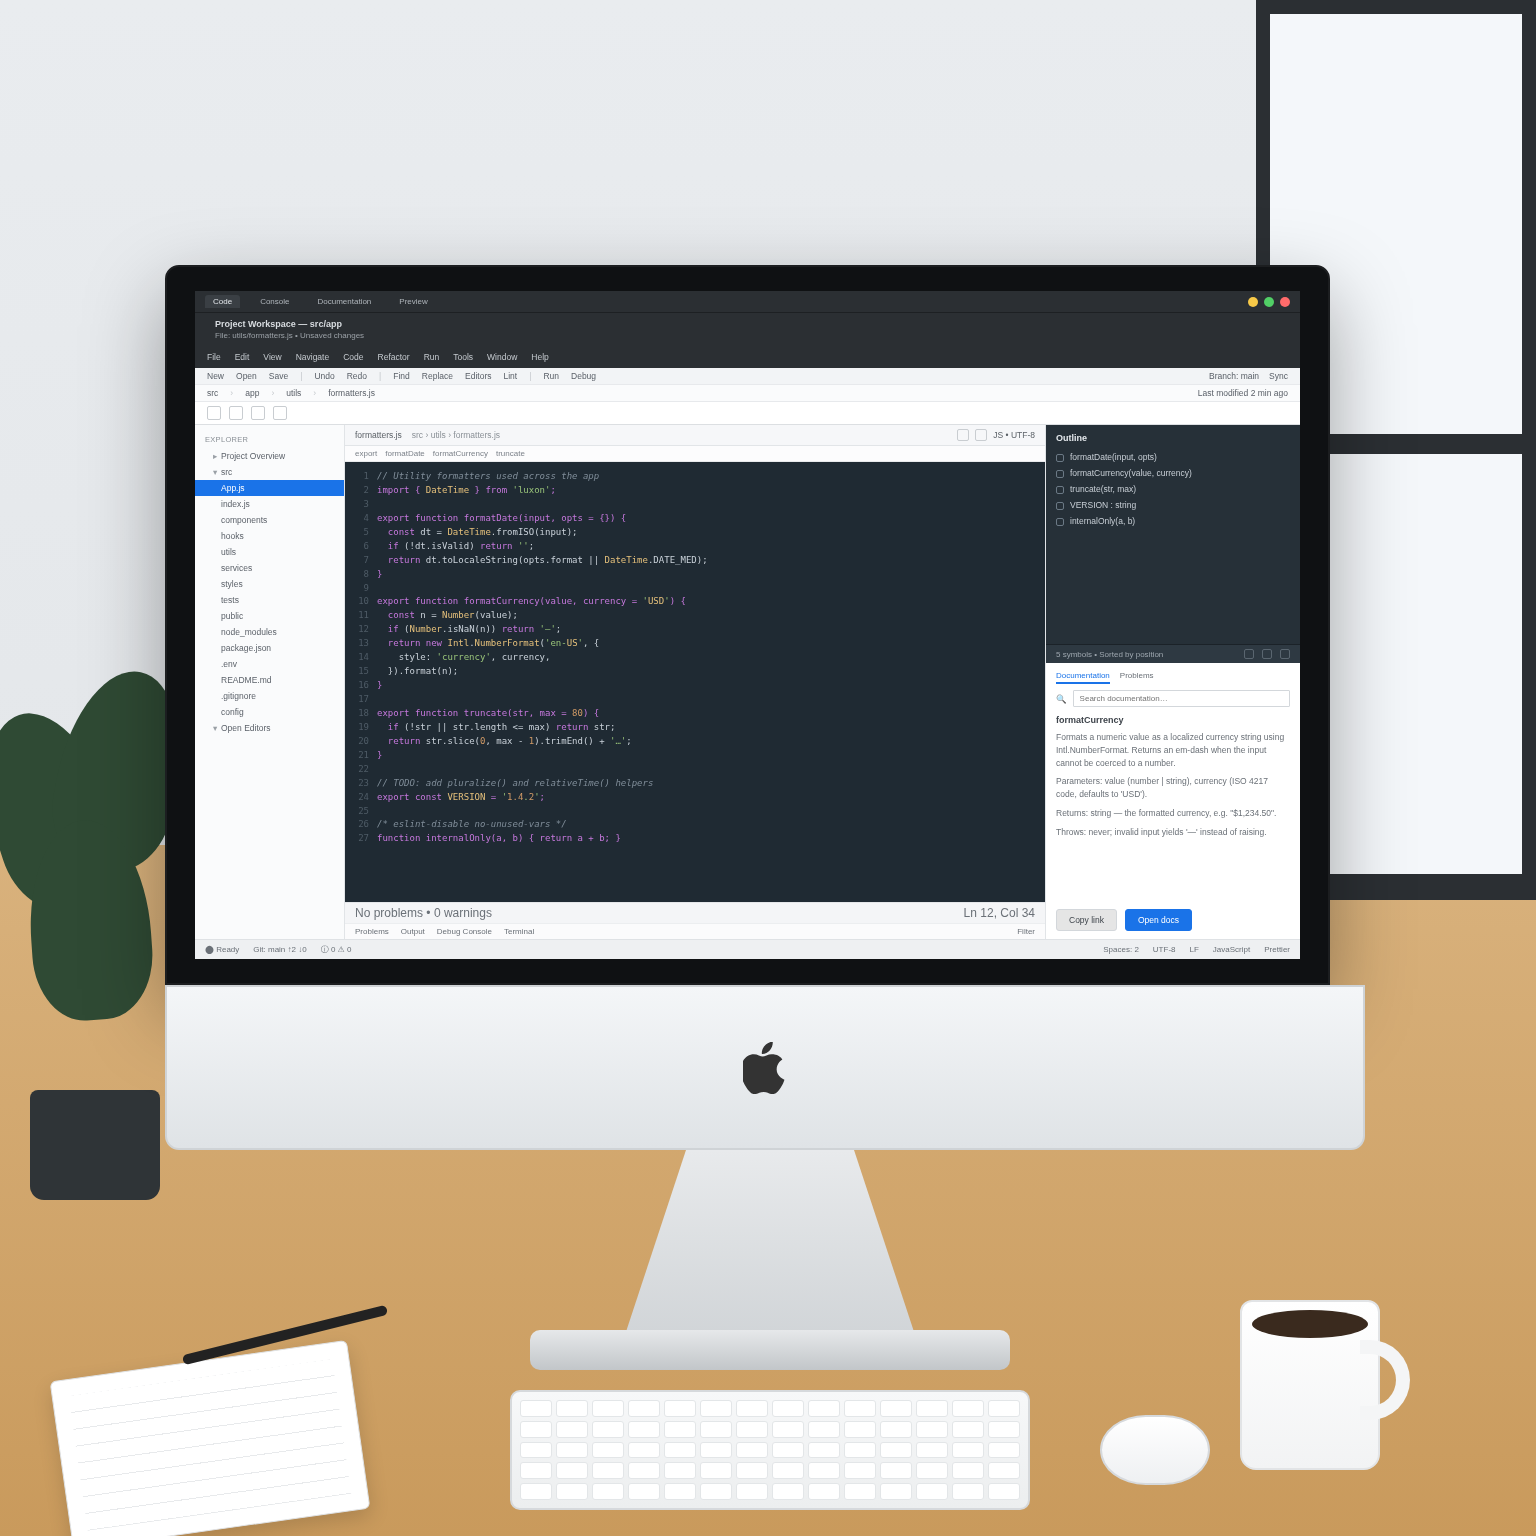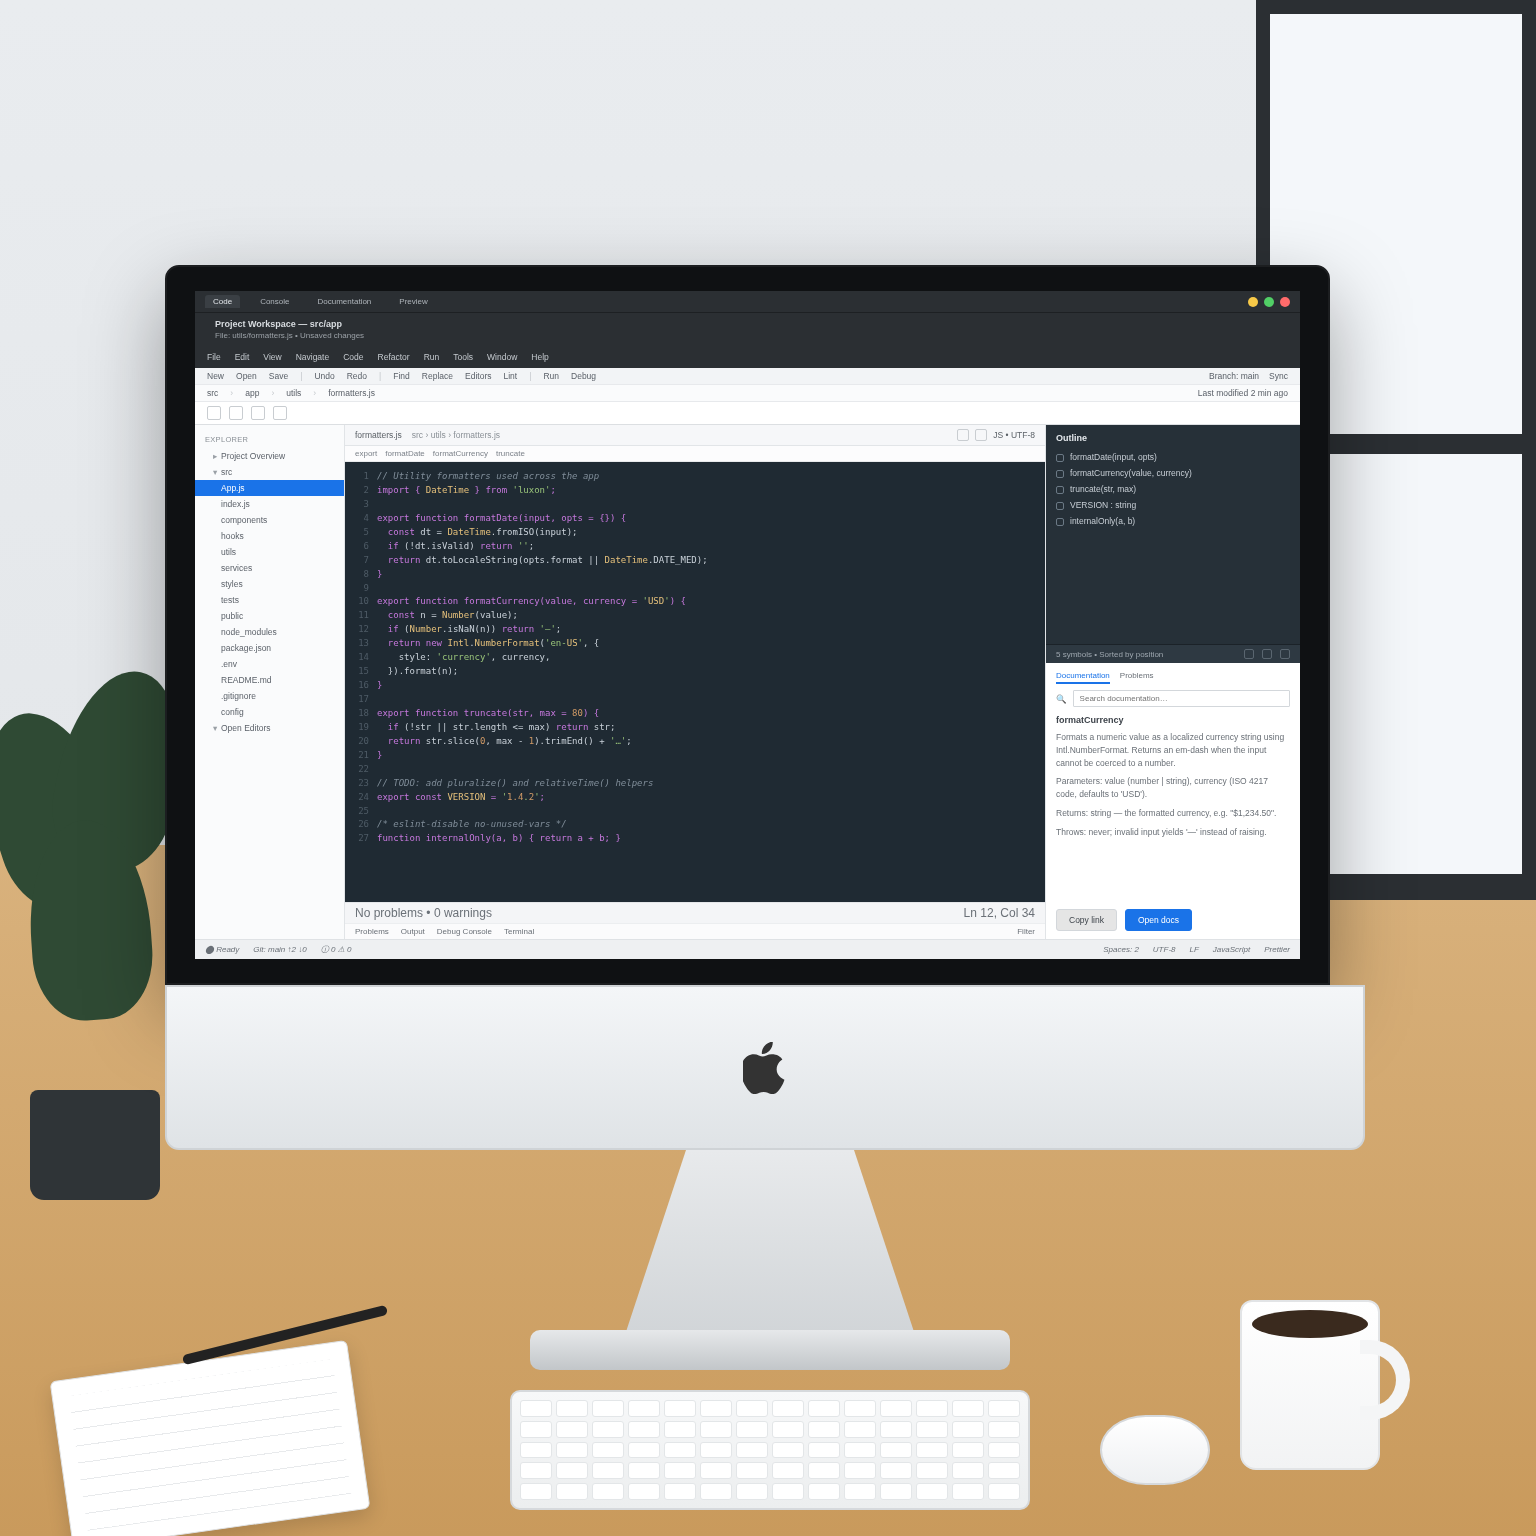--- a/index.html
+++ b/index.html
@@ -192,21 +192,21 @@
   .rp-light .btnrow { display:flex; gap:8px; margin-top:auto;}
   .rp-light .btn {
     font-size:8.5px; padding:5px 12px; border-radius:3px; cursor:pointer;
     border:1px solid #d3d7db; background:#e5e5e5; color:#3e444b;
   }
   .rp-light .btn.primary { background:#1a73e8; border-color:#1a73e8; color:#fff; }
   
   .statusbar {
     height:20px; background:#eef0f2; border-top:1px solid #dfe2e5;
     display:flex; align-items:center; gap:14px; padding:0 10px;
-    font-size:8px; color:#6a7077;font-style:italic;
+    font-size:8px; color:#6a7077;
   }
   .statusbar .spacer{flex:1}
 
   
   .keyboard {
     position:absolute; left:510px; top:1390px; width:520px; height:120px;
     background:linear-gradient(#f7f8f9,#eceeef);
     border:2px solid #d6d9dc; border-radius:10px;
     display:grid; grid-template-columns:repeat(14,1fr); grid-template-rows:repeat(5,1fr);
     gap:4px; padding:8px;

